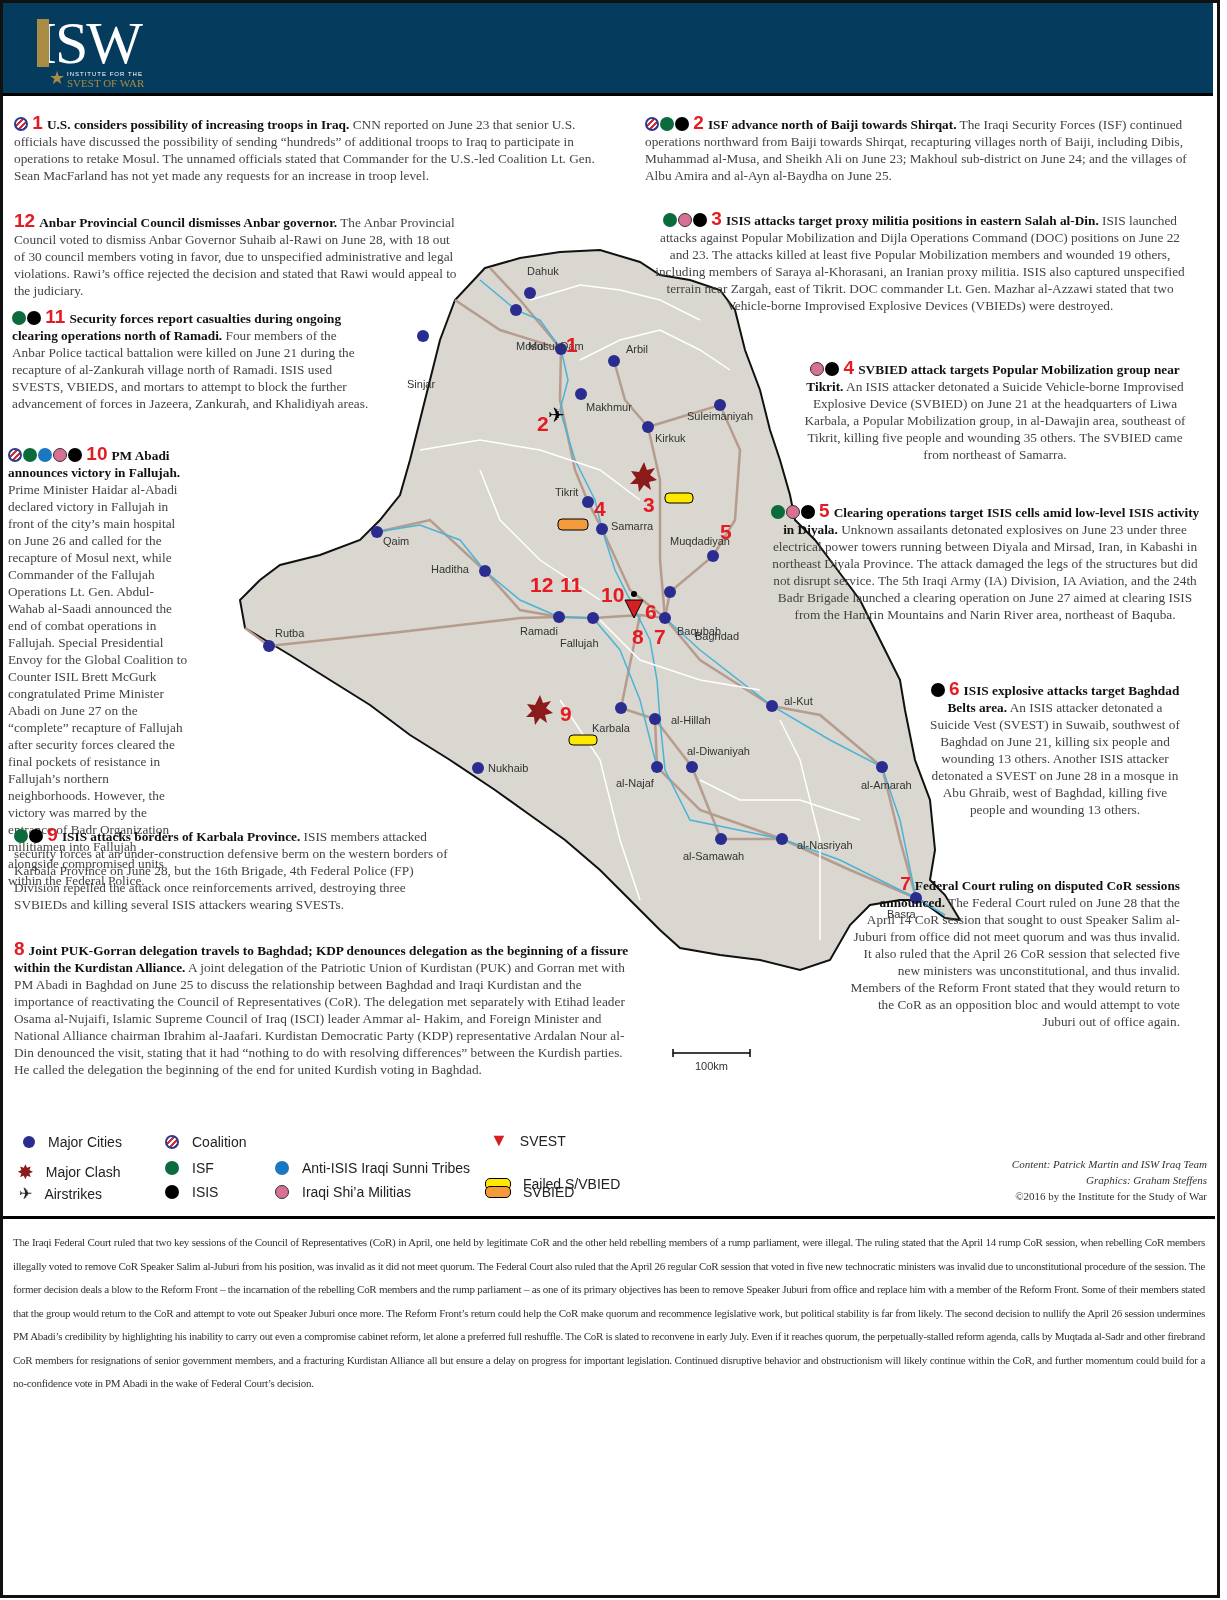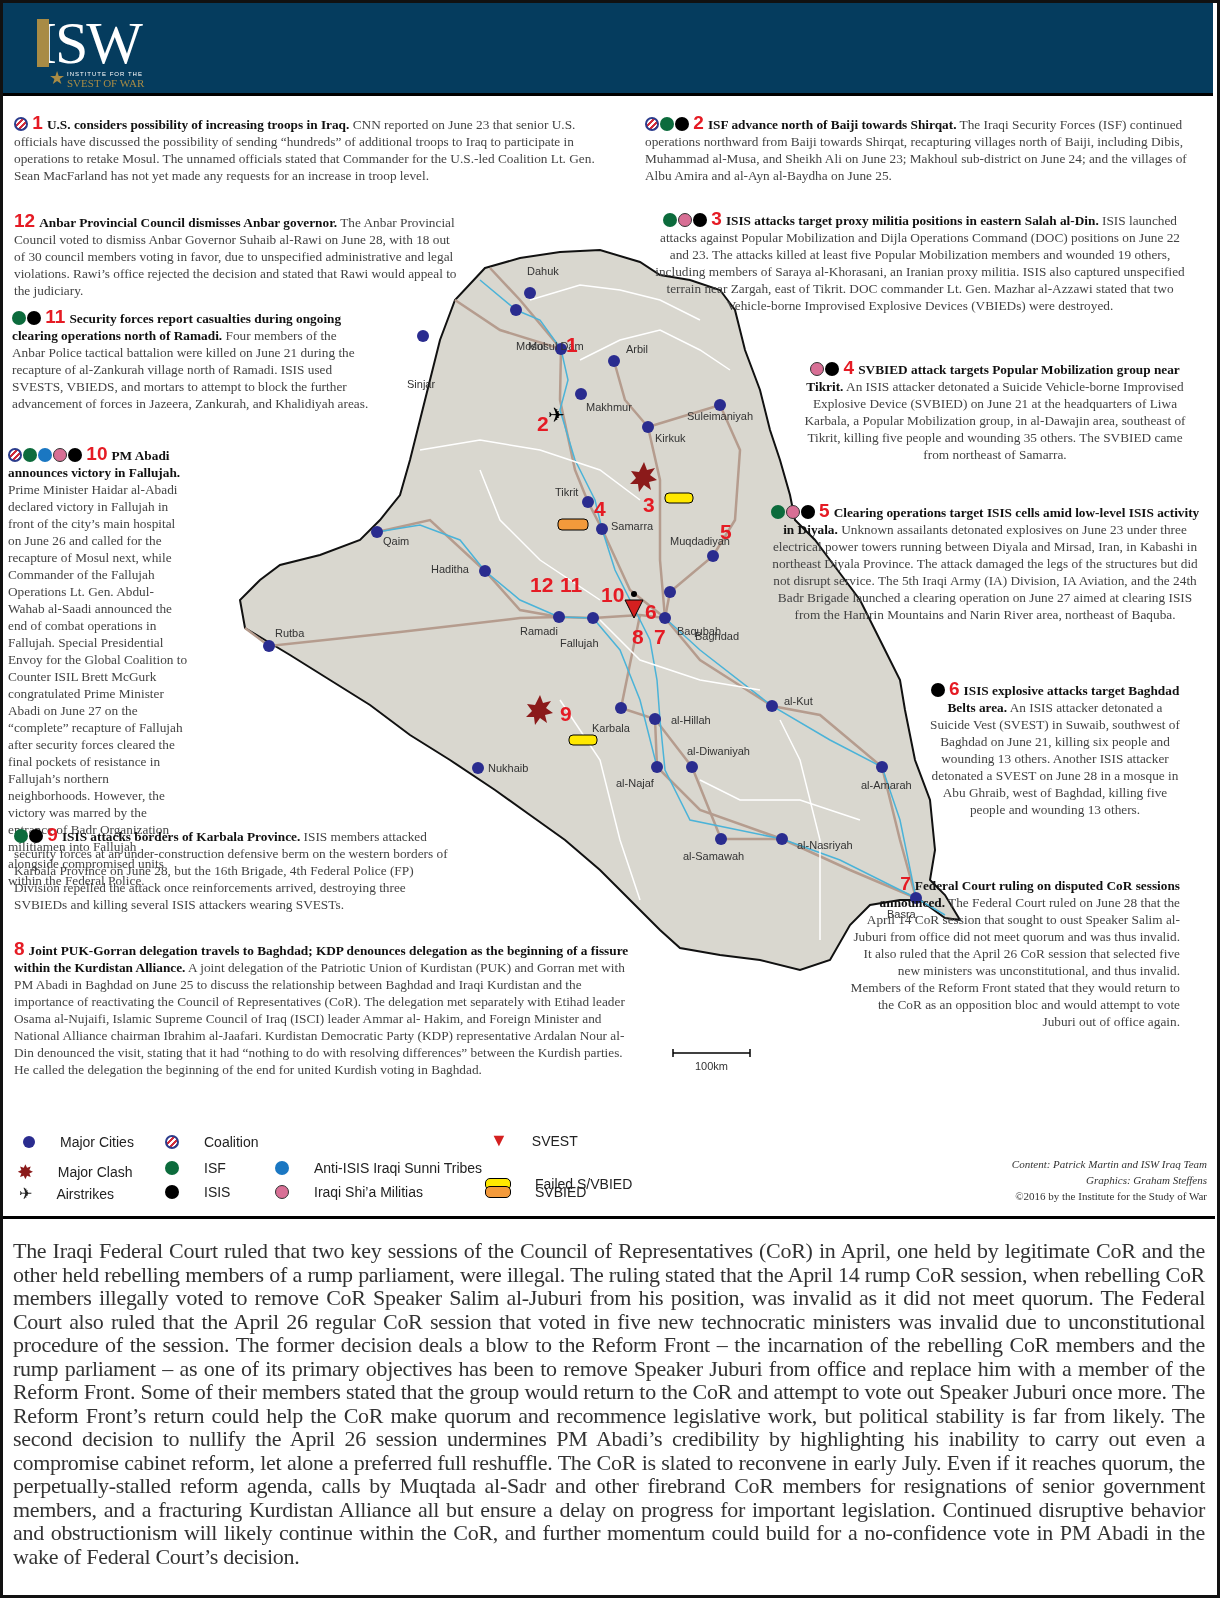--- a/index.html
+++ b/index.html
@@ -23,25 +23,25 @@
   .c-isf { background: #0c6b3c; }
   .c-isis { background: #000; }
   .c-sunni { background: #1a77c2; }
   .c-shia { background: #d86f95; border: 1px solid #333; }
   .c-city { background: #2a2c8f; }
 
   .city-label { position: absolute; font-family: "Liberation Sans", sans-serif; font-size: 11px; color: #333; }
   .marker { position: absolute; font-family: "Liberation Sans", sans-serif; font-weight: bold; color: #e51b24; font-size: 21px; }
 
   .legend { position: absolute; left: 15px; top: 1128px; width: 900px; height: 80px; font-family: "Liberation Sans", sans-serif; font-size: 14px; color: #222; }
-  .leg-item { position: absolute; display: flex; align-items: center; gap: 24px; text-align: right; }
+  .leg-item { position: absolute; display: flex; align-items: center; gap: 12px; text-align: right; }
   .credits { position: absolute; right: 20px; top: 1156px; text-align: right; font-family: "Liberation Serif", serif; font-style: italic; font-size: 11px; color: #333; line-height: 16px; }
   .copyright { font-style: normal; }
 
-  .summary { position: absolute; left: 3px; top: 1216px; width: 1212px; height: 380px; border-top: 3px solid #000; padding: 20px 10px; font-family: "Liberation Serif", serif; font-size: 22px; line-height: 23.5px; color: #333; text-align: justify; letter-spacing: -0.3px; }
+  .summary { position: absolute; left: 3px; top: 1216px; width: 1212px; height: 380px; border-top: 3px solid #000; padding: 12px 10px; font-family: "Liberation Serif", serif; font-size: 11px; line-height: 23.5px; color: #333; text-align: justify; letter-spacing: -0.3px; }
 </style>
 </head>
 <body>
 
 <div class="frame"></div>
 
 <div class="header">
   <div class="logo">
     <div class="logo-isw">ISW</div>
     <div class="logo-bar"></div>

